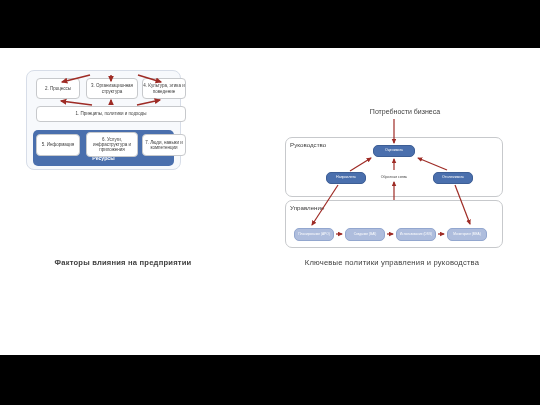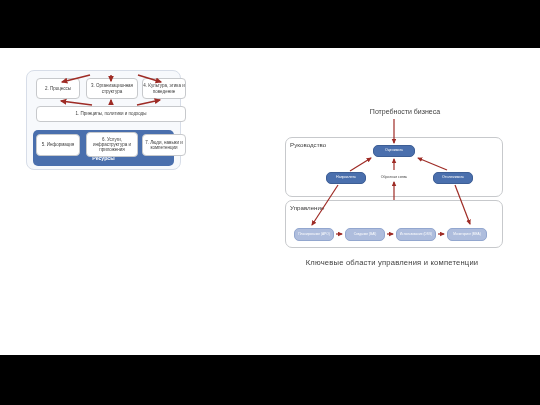--- a/index.html
+++ b/index.html
@@ -76,39 +76,40 @@
   <div id="res-label">Ресурсы</div>
 
   <div id="b2" class="whitebox lbox">2. Процессы</div>
   <div id="b3" class="whitebox lbox">3. Организационная структура</div>
   <div id="b4" class="whitebox lbox">4. Культура, этика и поведение</div>
   <div id="b1" class="whitebox lbox">1. Принципы, политики и подходы</div>
   <div id="b5" class="whitebox lbox">5. Информация</div>
   <div id="b6" class="whitebox lbox">6. Услуги, инфраструктура и приложения</div>
   <div id="b7" class="whitebox lbox">7. Люди, навыки и компетенции</div>
 
+  <div id="left-caption" class="caption">Факторы влияния на предприятии</div>
 
   <div id="need-label">Потребности бизнеса</div>
 
   <div id="gov-panel" class="panel"></div>
   <div id="mgmt-panel" class="panel"></div>
   <div id="gov-label" class="sect-label">Руководство</div>
   <div id="mgmt-label" class="sect-label">Управление</div>
 
   <div id="p-eval" class="darkpill">Оценивать</div>
   <div id="p-dir" class="darkpill">Направлять</div>
   <div id="p-mon" class="darkpill">Отслеживать</div>
   <div id="fb-label">Обратная связь</div>
 
   <div id="m1" class="lightpill">Планирование (APO)</div>
   <div id="m2" class="lightpill">Создание (BAI)</div>
   <div id="m3" class="lightpill">Использование (DSS)</div>
   <div id="m4" class="lightpill">Мониторинг (MEA)</div>
 
-  <div id="right-caption" class="caption">Ключевые области управления и компетенции</div>
+  <div id="right-caption" class="caption">Ключевые политики управления и руководства</div>
 
   <svg class="arrows" viewBox="0 0 540 307">
     <defs>
       <marker id="ah" markerWidth="5" markerHeight="5" refX="3.6" refY="2" orient="auto">
         <path d="M0,0 L4.4,2 L0,4 z" fill="#9e2b25"></path>
       </marker>
     </defs>
     <g stroke="#9e2b25" stroke-width="1.5" fill="none" marker-end="url(#ah)">
       <path d="M92,105 L61,101"></path>
       <path d="M111,104 L111,100"></path>

